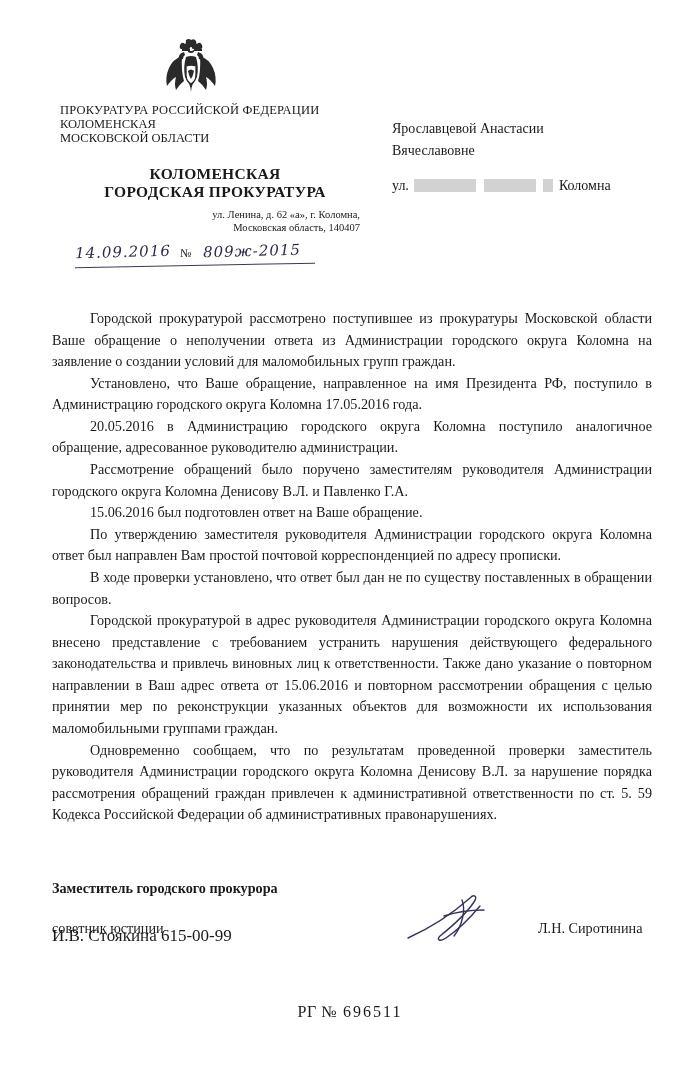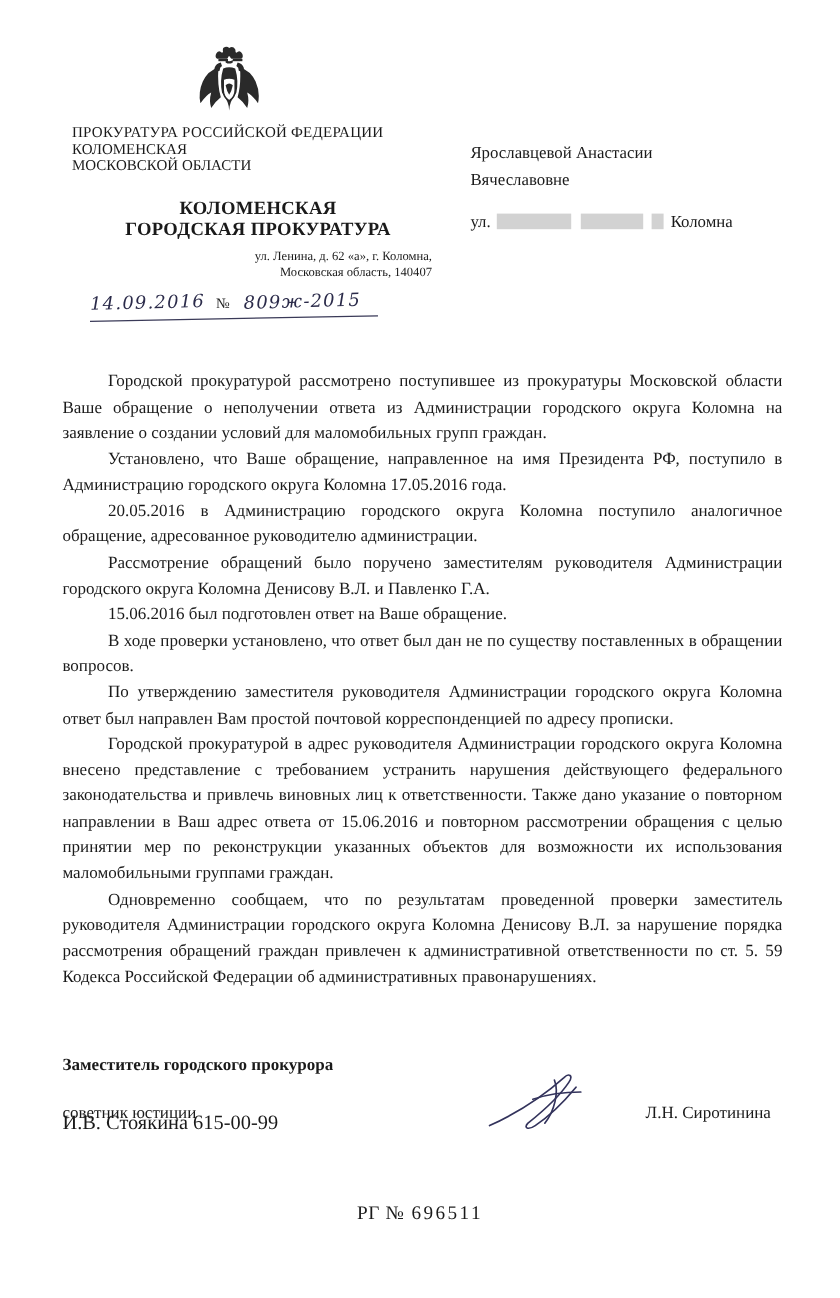--- a/index.html
+++ b/index.html
@@ -266,22 +266,22 @@
     <span class="redact r3"></span>
     <span>Коломна</span>
   </div>
 
   <div class="body-text">
     <p>Городской прокуратурой рассмотрено поступившее из прокуратуры Московской области Ваше обращение о неполучении ответа из Администрации городского округа Коломна на заявление о создании условий для маломобильных групп граждан.</p>
     <p>Установлено, что Ваше обращение, направленное на имя Президента РФ, поступило в Администрацию городского округа Коломна 17.05.2016 года.</p>
     <p>20.05.2016 в Администрацию городского округа Коломна поступило аналогичное обращение, адресованное руководителю администрации.</p>
     <p>Рассмотрение обращений было поручено заместителям руководителя Администрации городского округа Коломна Денисову В.Л. и Павленко Г.А.</p>
     <p>15.06.2016 был подготовлен ответ на Ваше обращение.</p>
+    <p>По утверждению заместителя руководителя Администрации городского округа Коломна ответ был направлен Вам простой почтовой корреспонденцией по адресу прописки.</p>
     <p>В ходе проверки установлено, что ответ был дан не по существу поставленных в обращении вопросов.</p>
-    <p>По утверждению заместителя руководителя Администрации городского округа Коломна ответ был направлен Вам простой почтовой корреспонденцией по адресу прописки.</p>
     <p>Городской прокуратурой в адрес руководителя Администрации городского округа Коломна внесено представление с требованием устранить нарушения действующего федерального законодательства и привлечь виновных лиц к ответственности. Также дано указание о повторном направлении в Ваш адрес ответа от 15.06.2016 и повторном рассмотрении обращения с целью принятии мер по реконструкции указанных объектов для возможности их использования маломобильными группами граждан.</p>
     <p>Одновременно сообщаем, что по результатам проведенной проверки заместитель руководителя Администрации городского округа Коломна Денисову В.Л. за нарушение порядка рассмотрения обращений граждан привлечен к административной ответственности по ст. 5. 59 Кодекса Российской Федерации об административных правонарушениях.</p>
   </div>
 
   <div class="sig-title">Заместитель городского прокурора</div>
   <div class="sig-rank">советник юстиции</div>
   <div class="signature-mark">
     <svg viewBox="0 0 120 52" width="120" height="52" aria-hidden="true">
       <g fill="none" stroke="#33335c" stroke-width="1.4" stroke-linecap="round">
         <path d="M8 46 C 30 36, 52 22, 70 6 C 74 2, 78 4, 74 10 C 66 22, 50 36, 40 44 C 36 48, 40 50, 46 46 C 58 38, 70 26, 80 14"></path>

